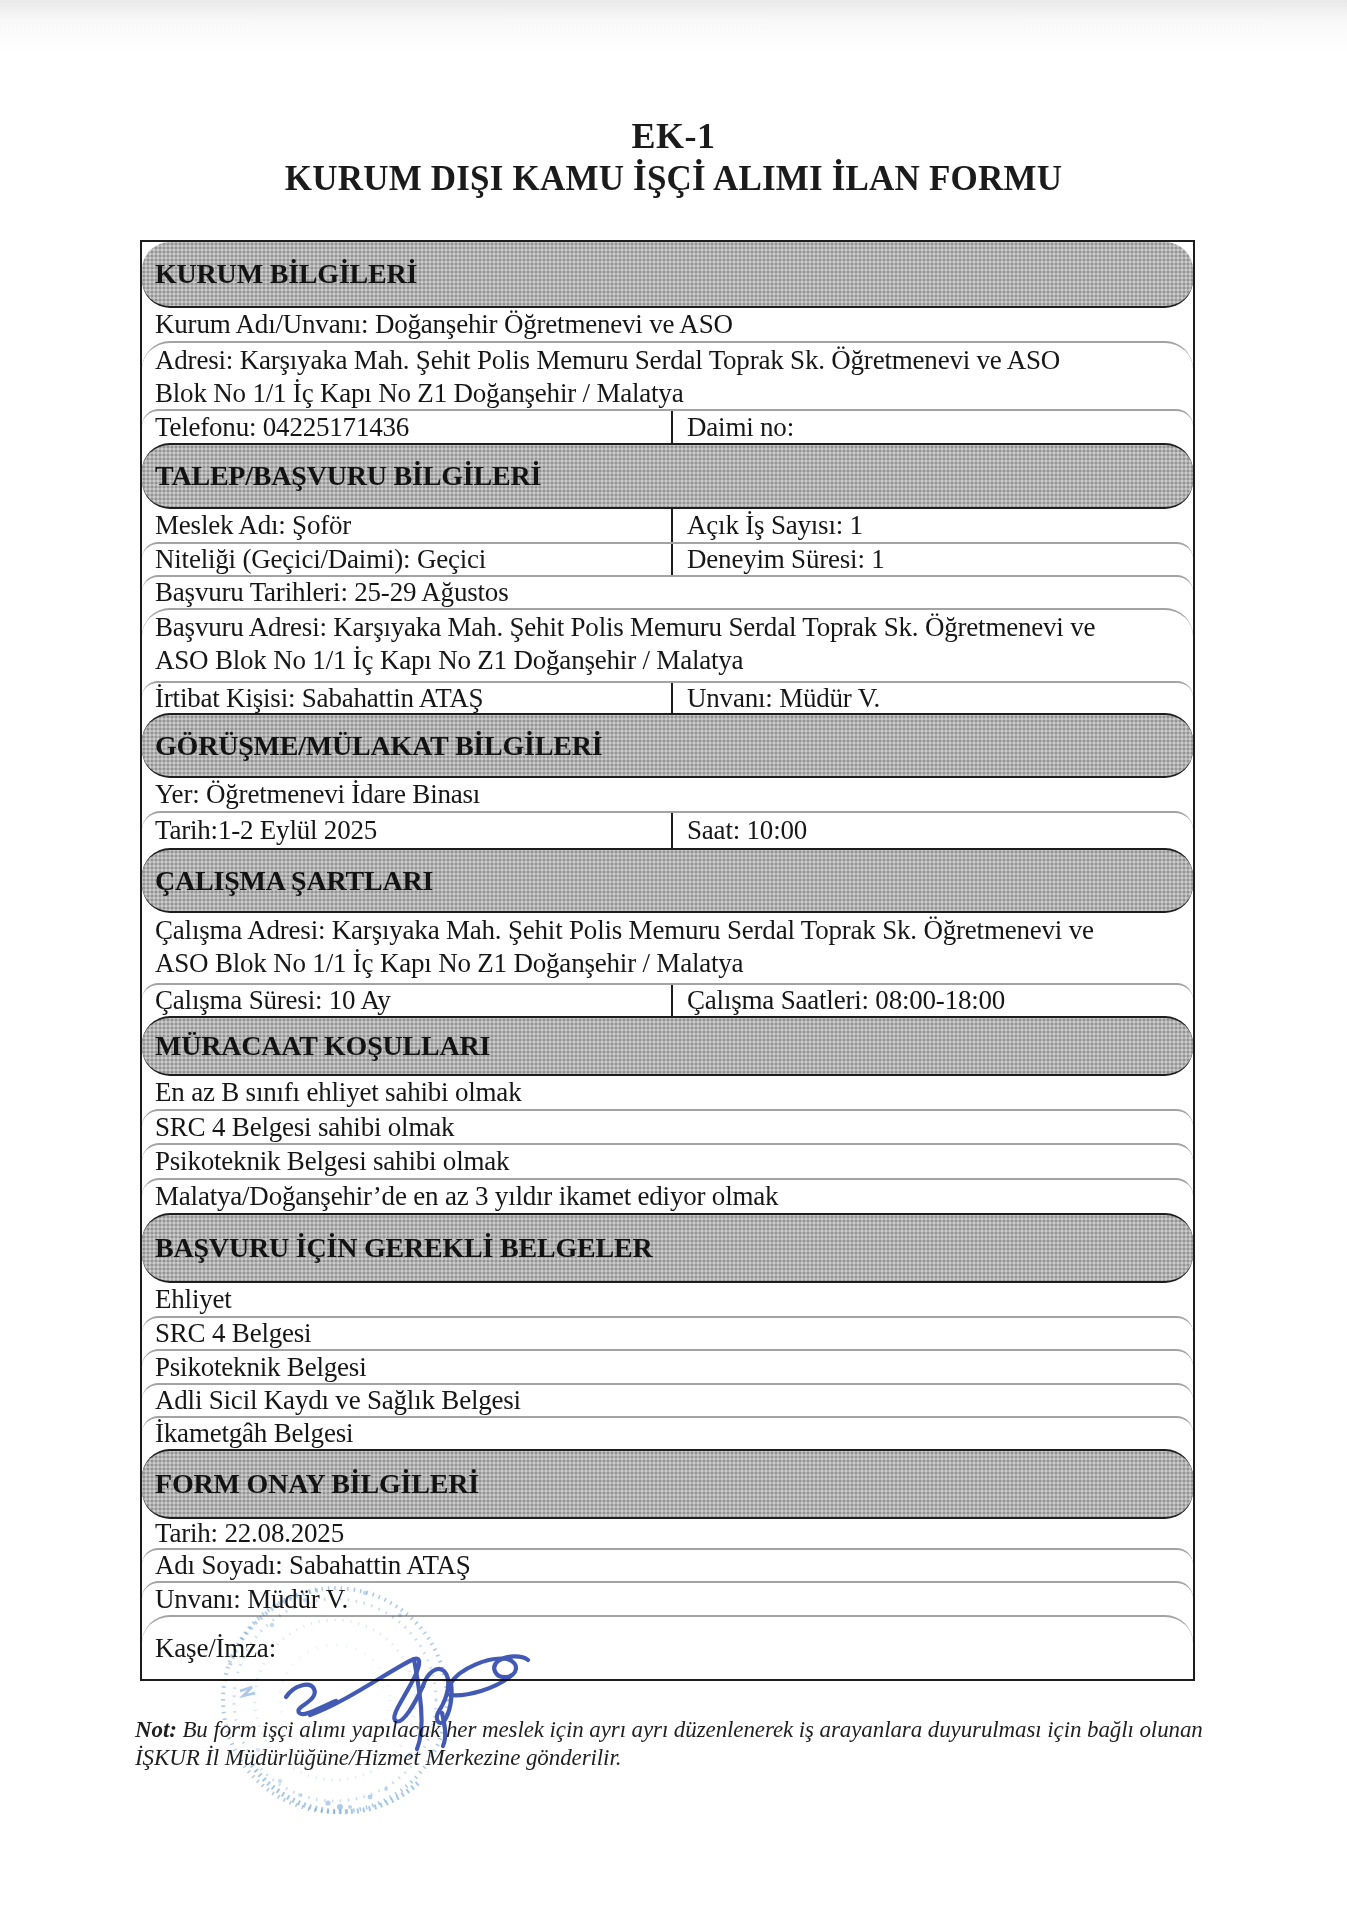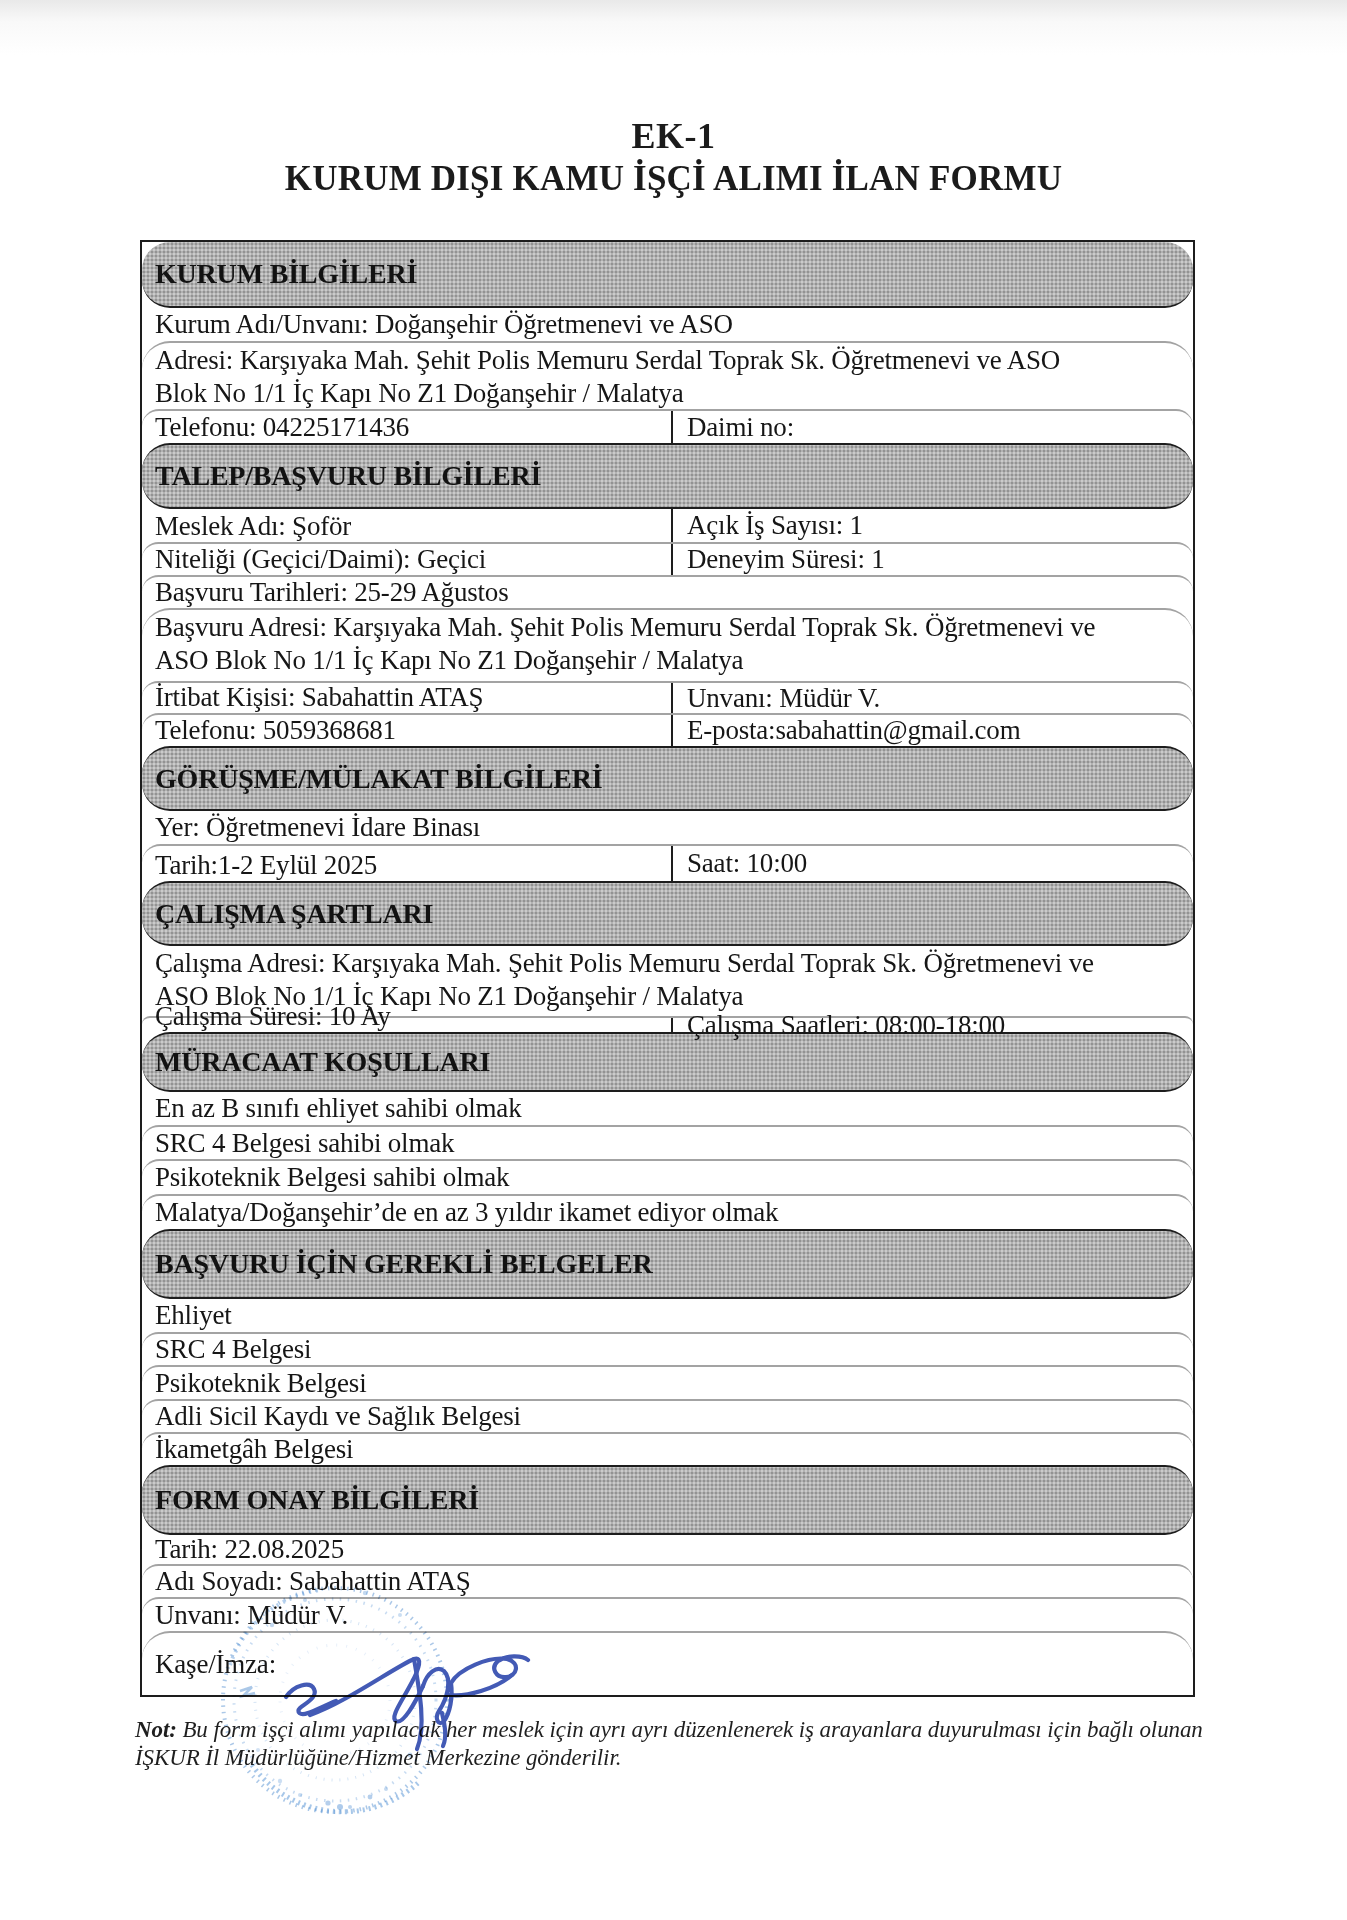--- a/index.html
+++ b/index.html
@@ -37,21 +37,21 @@
   .form > .bar:first-child{border-top:none;}
   .row{
     border-top:2px solid #a3a3a3;
     display:flex;align-items:center;padding-left:13px;
     font-size:27px;letter-spacing:-.2px;background:#fff;
   }
   .bar + .row{border-top:none;}
   .row.double{display:block;padding-top:1px;}
   .row.double .ln{line-height:33px;}
   .row.split{padding-left:0;}
-  .row.split .cl{width:529px;align-self:stretch;display:flex;align-items:flex-end;padding-left:13px;box-sizing:border-box;}
+  .row.split .cl{width:529px;align-self:stretch;display:flex;align-items:center;padding-left:13px;box-sizing:border-box;}
   .row.split .cr{flex:1;align-self:stretch;display:flex;align-items:center;padding-left:14px;border-left:2px solid #1d1d1d;box-sizing:border-box;}
   
   .note{
     position:absolute;left:135px;top:1716px;width:1078px;
     font-style:italic;font-size:23px;line-height:27.5px;color:#1f1f1f;letter-spacing:-.1px;
   }
   .note b{font-style:italic;}
   
   .stamp-svg{position:absolute;left:160px;top:1545px;mix-blend-mode:multiply;pointer-events:none;}
   
@@ -117,28 +117,20 @@
       <div class="ln">ASO Blok No 1/1 İç Kapı No Z1 Doğanşehir / Malatya</div>
     </div>
     <div class="row split" style="height:32px">
       <div class="cl">
           <span>İrtibat Kişisi: Sabahattin ATAŞ</span>
         </div>
       <div class="cr">
           <span>Unvanı: Müdür V.</span>
         </div>
     </div>
-    <div class="row split" style="height:33px">
-      <div class="cl">
-          <span>Telefonu: 5059368681</span>
-        </div>
-      <div class="cr">
-          <span>E-posta:sabahattin@gmail.com</span>
-        </div>
-    </div>
 
     <div class="bar" style="height:65px">
       <span>GÖRÜŞME/MÜLAKAT BİLGİLERİ</span>
     </div>
     <div class="row" style="height:33px">
       <span>Yer: Öğretmenevi İdare Binası</span>
     </div>
     <div class="row split" style="height:37px">
       <div class="cl">
           <span>Tarih:1-2 Eylül 2025</span>
@@ -148,21 +140,21 @@
         </div>
     </div>
 
     <div class="bar" style="height:65px">
       <span>ÇALIŞMA ŞARTLARI</span>
     </div>
     <div class="row double" style="height:70px">
       <div class="ln">Çalışma Adresi: Karşıyaka Mah. Şehit Polis Memuru Serdal Toprak Sk. Öğretmenevi ve</div>
       <div class="ln">ASO Blok No 1/1 İç Kapı No Z1 Doğanşehir / Malatya</div>
     </div>
-    <div class="row split" style="height:16px">
+    <div class="row split" style="height:33px">
       <div class="cl">
           <span>Çalışma Süresi: 10 Ay</span>
         </div>
       <div class="cr">
           <span>Çalışma Saatleri: 08:00-18:00</span>
         </div>
     </div>
 
     <div class="bar" style="height:60px">
       <span>MÜRACAAT KOŞULLARI</span>

